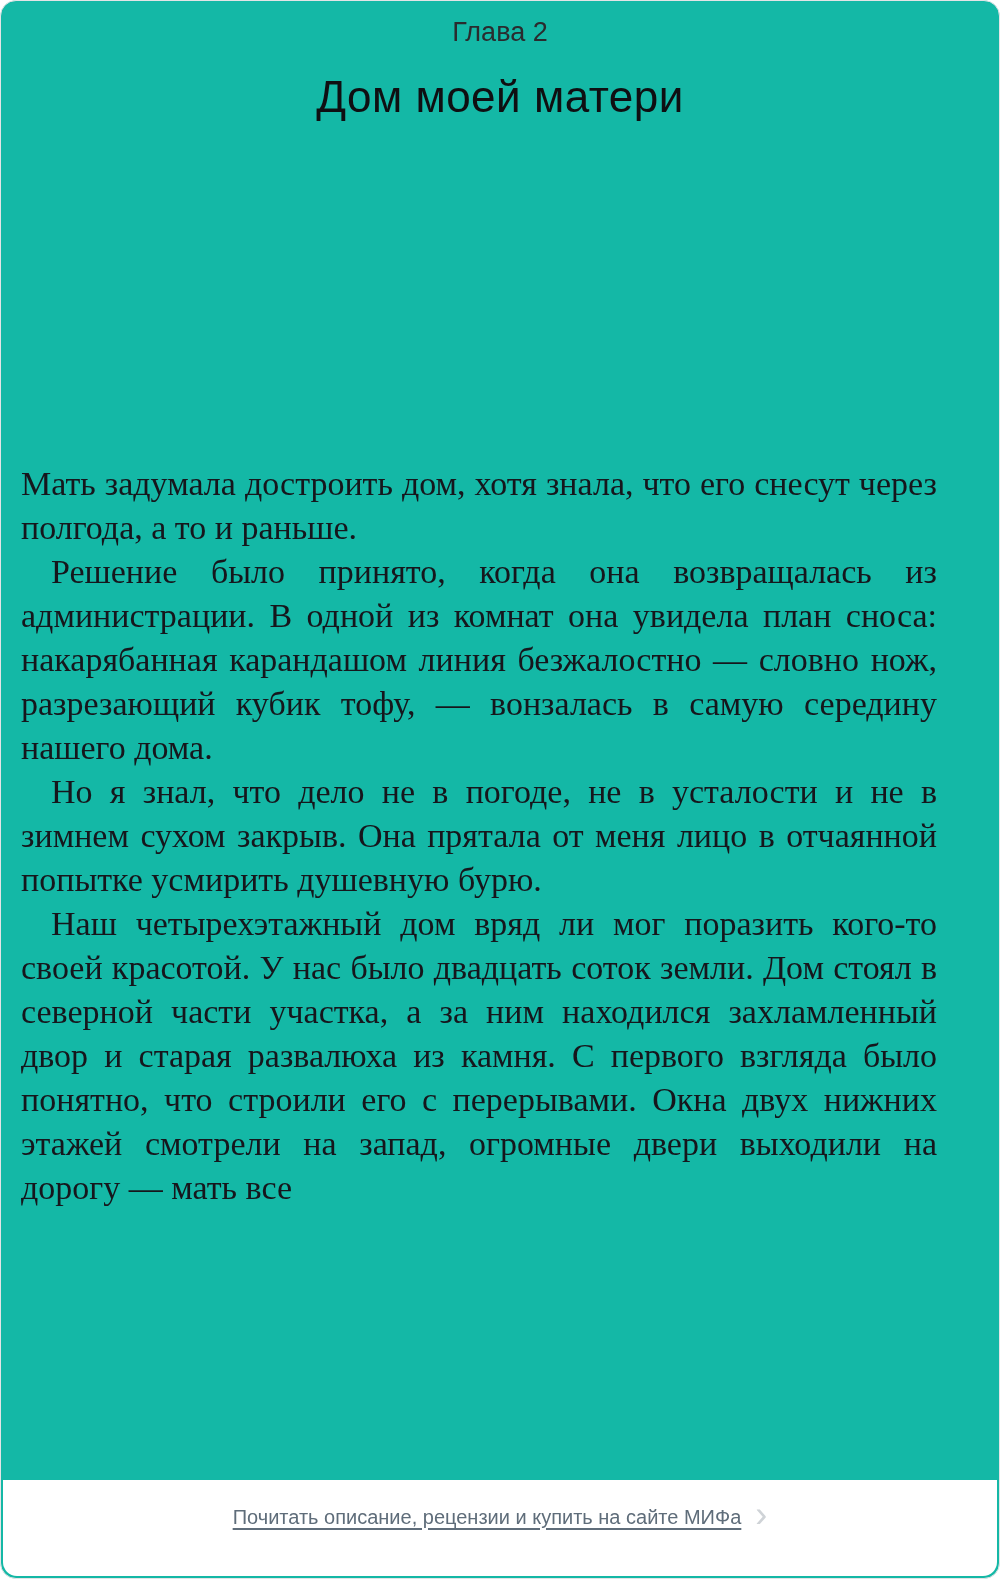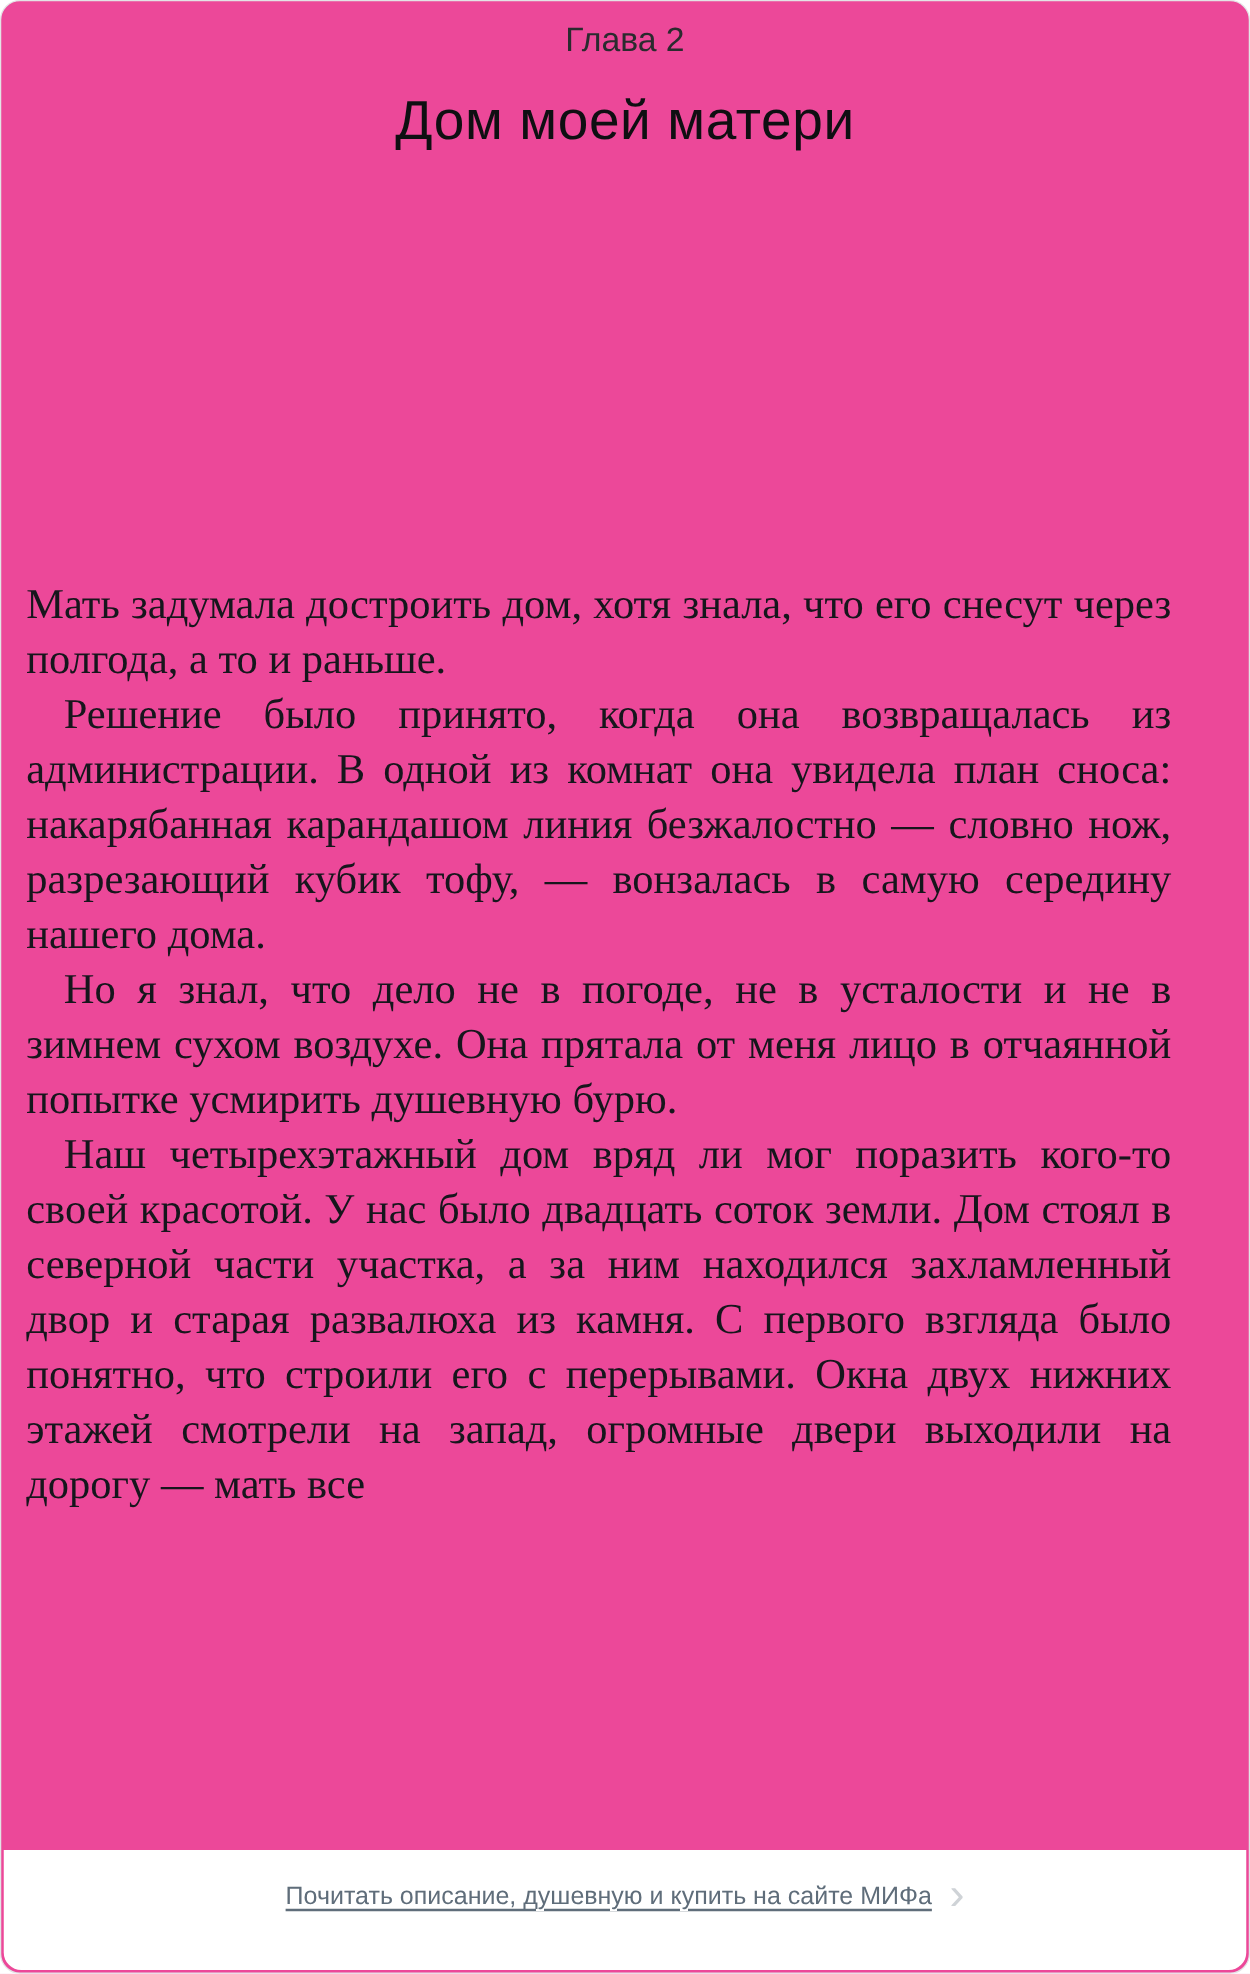--- a/index.html
+++ b/index.html
@@ -5,21 +5,21 @@
   html, body {
     margin: 0;
     padding: 0;
     background: #ffffff;
   }
   .page {
     position: relative;
     width: 1000px;
     height: 1579px;
     box-sizing: border-box;
-    background: #ec4899;
+    background: #14b8a6;
     border: 1px solid #e3e4e6;
     border-radius: 16px;
     overflow: hidden;
     font-family: "Liberation Serif", serif;
   }
   .chapter-label {
     padding-top: 16px;
     text-align: center;
     font-family: "Liberation Sans", sans-serif;
     font-size: 27px;
@@ -89,22 +89,22 @@
 
 <div class="page">
 
   <div class="chapter-label">Глава 2</div>
 
   <h1 class="chapter-title">Дом моей матери</h1>
 
   <div class="body-text" lang="ru">
     <p class="no-indent">Мать задумала достроить дом, хотя знала, что его снесут через полгода, а то и раньше.</p>
     <p>Решение было принято, когда она возвращалась из администрации. В одной из комнат она увидела план сноса: накарябанная карандашом линия безжалостно — словно нож, разрезающий кубик тофу, — вонзалась в самую середину нашего дома.</p>
-    <p>Но я знал, что дело не в погоде, не в усталости и не в зимнем сухом воздухе. Она прятала от меня лицо в отчаянной попытке усмирить душевную бурю.</p>
+    <p>Но я знал, что дело не в погоде, не в усталости и не в зимнем сухом закрыв. Она прятала от меня лицо в отчаянной попытке усмирить душевную бурю.</p>
     <p>Наш четырехэтажный дом вряд ли мог поразить кого-то своей красотой. У нас было двадцать соток земли. Дом стоял в северной части участка, а за ним находился захламленный двор и старая развалюха из камня. С первого взгляда было понятно, что строили его с перерывами. Окна двух нижних этажей смотрели на запад, огромные двери выходили на дорогу — мать все</p>
   </div>
 
   <div class="footer-banner">
-    <a class="footer-link">Почитать описание, душевную и купить на сайте МИФа</a>
+    <a class="footer-link">Почитать описание, рецензии и купить на сайте МИФа</a>
     <span class="chevron-icon">›</span>
   </div>
 
 </div>
 
 </body></html>

